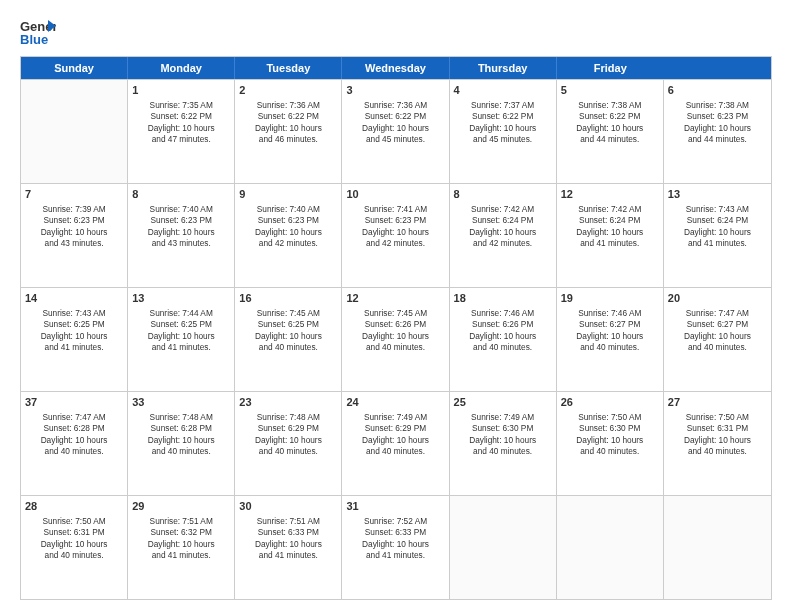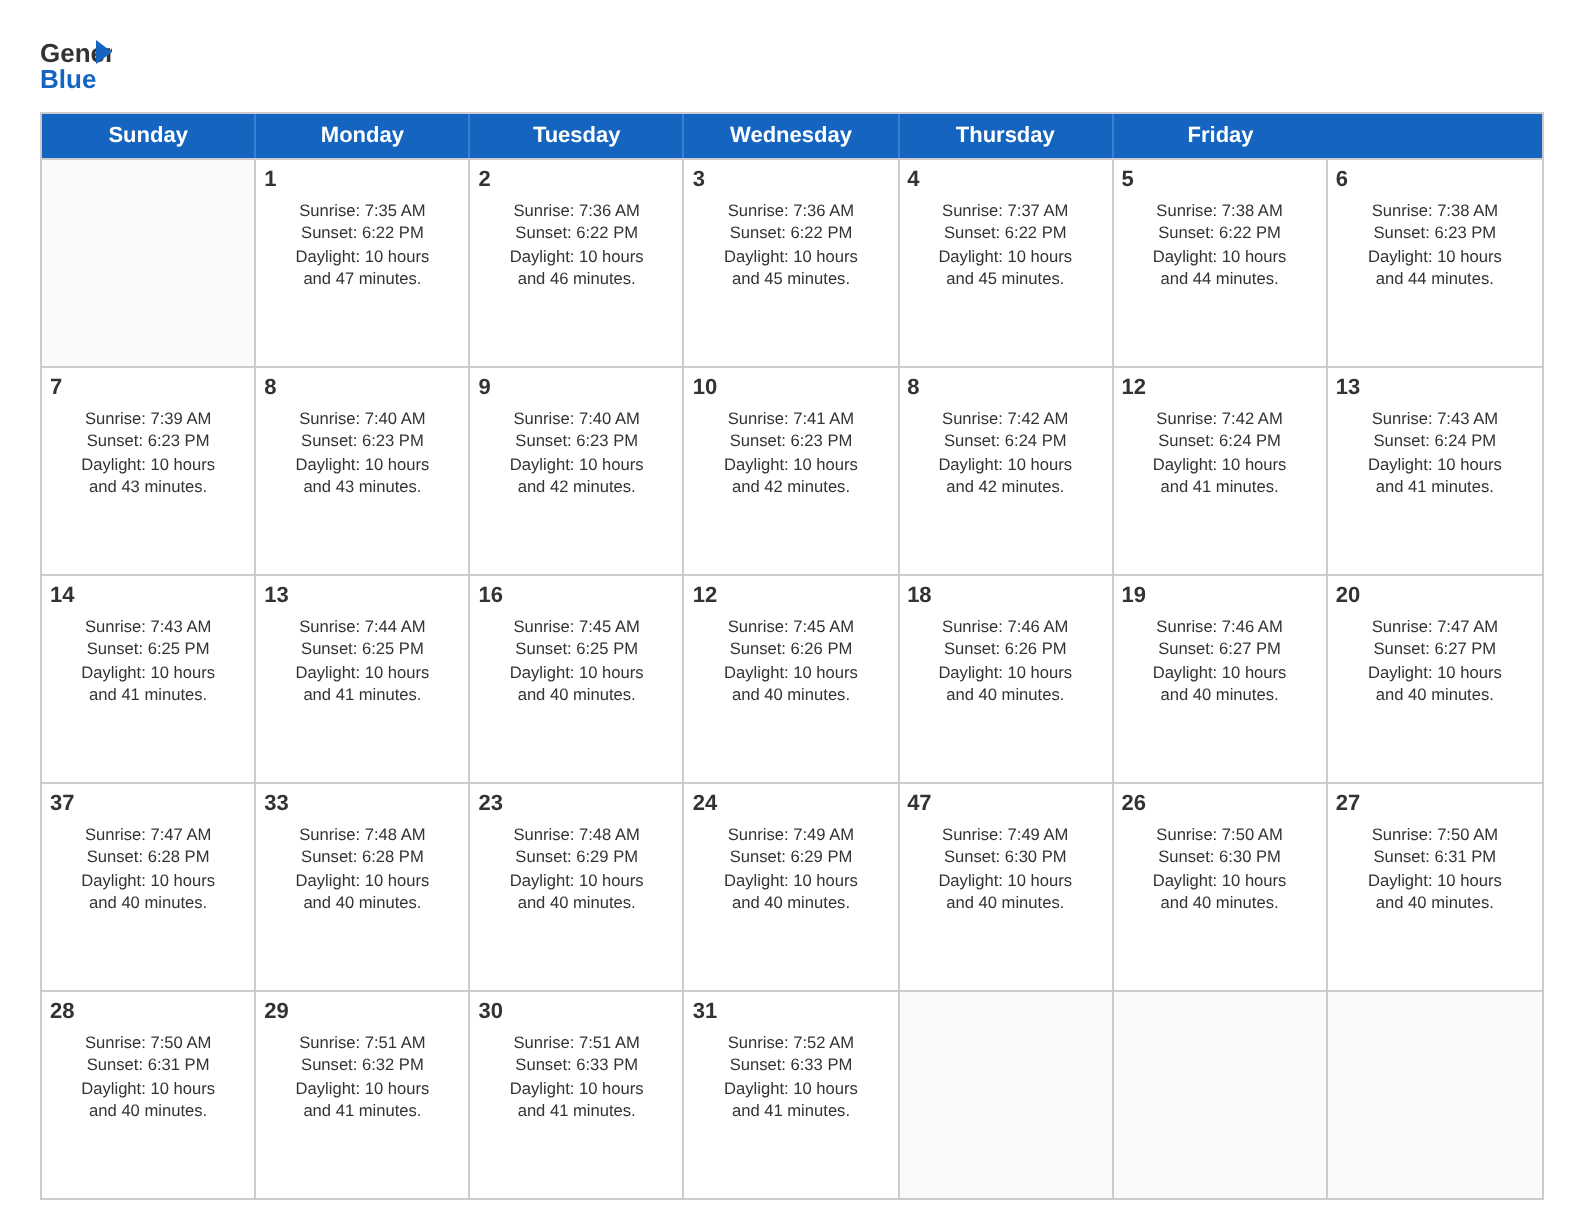--- a/index.html
+++ b/index.html
@@ -226,21 +226,21 @@
           </div>
           <div class="cal-cell">
             <span class="day-num">23</span>
             <div class="cell-text">Sunrise: 7:48 AM<br>Sunset: 6:29 PM<br>Daylight: 10 hours<br>and 40 minutes.</div>
           </div>
           <div class="cal-cell">
             <span class="day-num">24</span>
             <div class="cell-text">Sunrise: 7:49 AM<br>Sunset: 6:29 PM<br>Daylight: 10 hours<br>and 40 minutes.</div>
           </div>
           <div class="cal-cell">
-            <span class="day-num">47</span>
+            <span class="day-num">25</span>
             <div class="cell-text">Sunrise: 7:49 AM<br>Sunset: 6:30 PM<br>Daylight: 10 hours<br>and 40 minutes.</div>
           </div>
           <div class="cal-cell">
             <span class="day-num">26</span>
             <div class="cell-text">Sunrise: 7:50 AM<br>Sunset: 6:30 PM<br>Daylight: 10 hours<br>and 40 minutes.</div>
           </div>
           <div class="cal-cell">
             <span class="day-num">27</span>
             <div class="cell-text">Sunrise: 7:50 AM<br>Sunset: 6:31 PM<br>Daylight: 10 hours<br>and 40 minutes.</div>
           </div>

